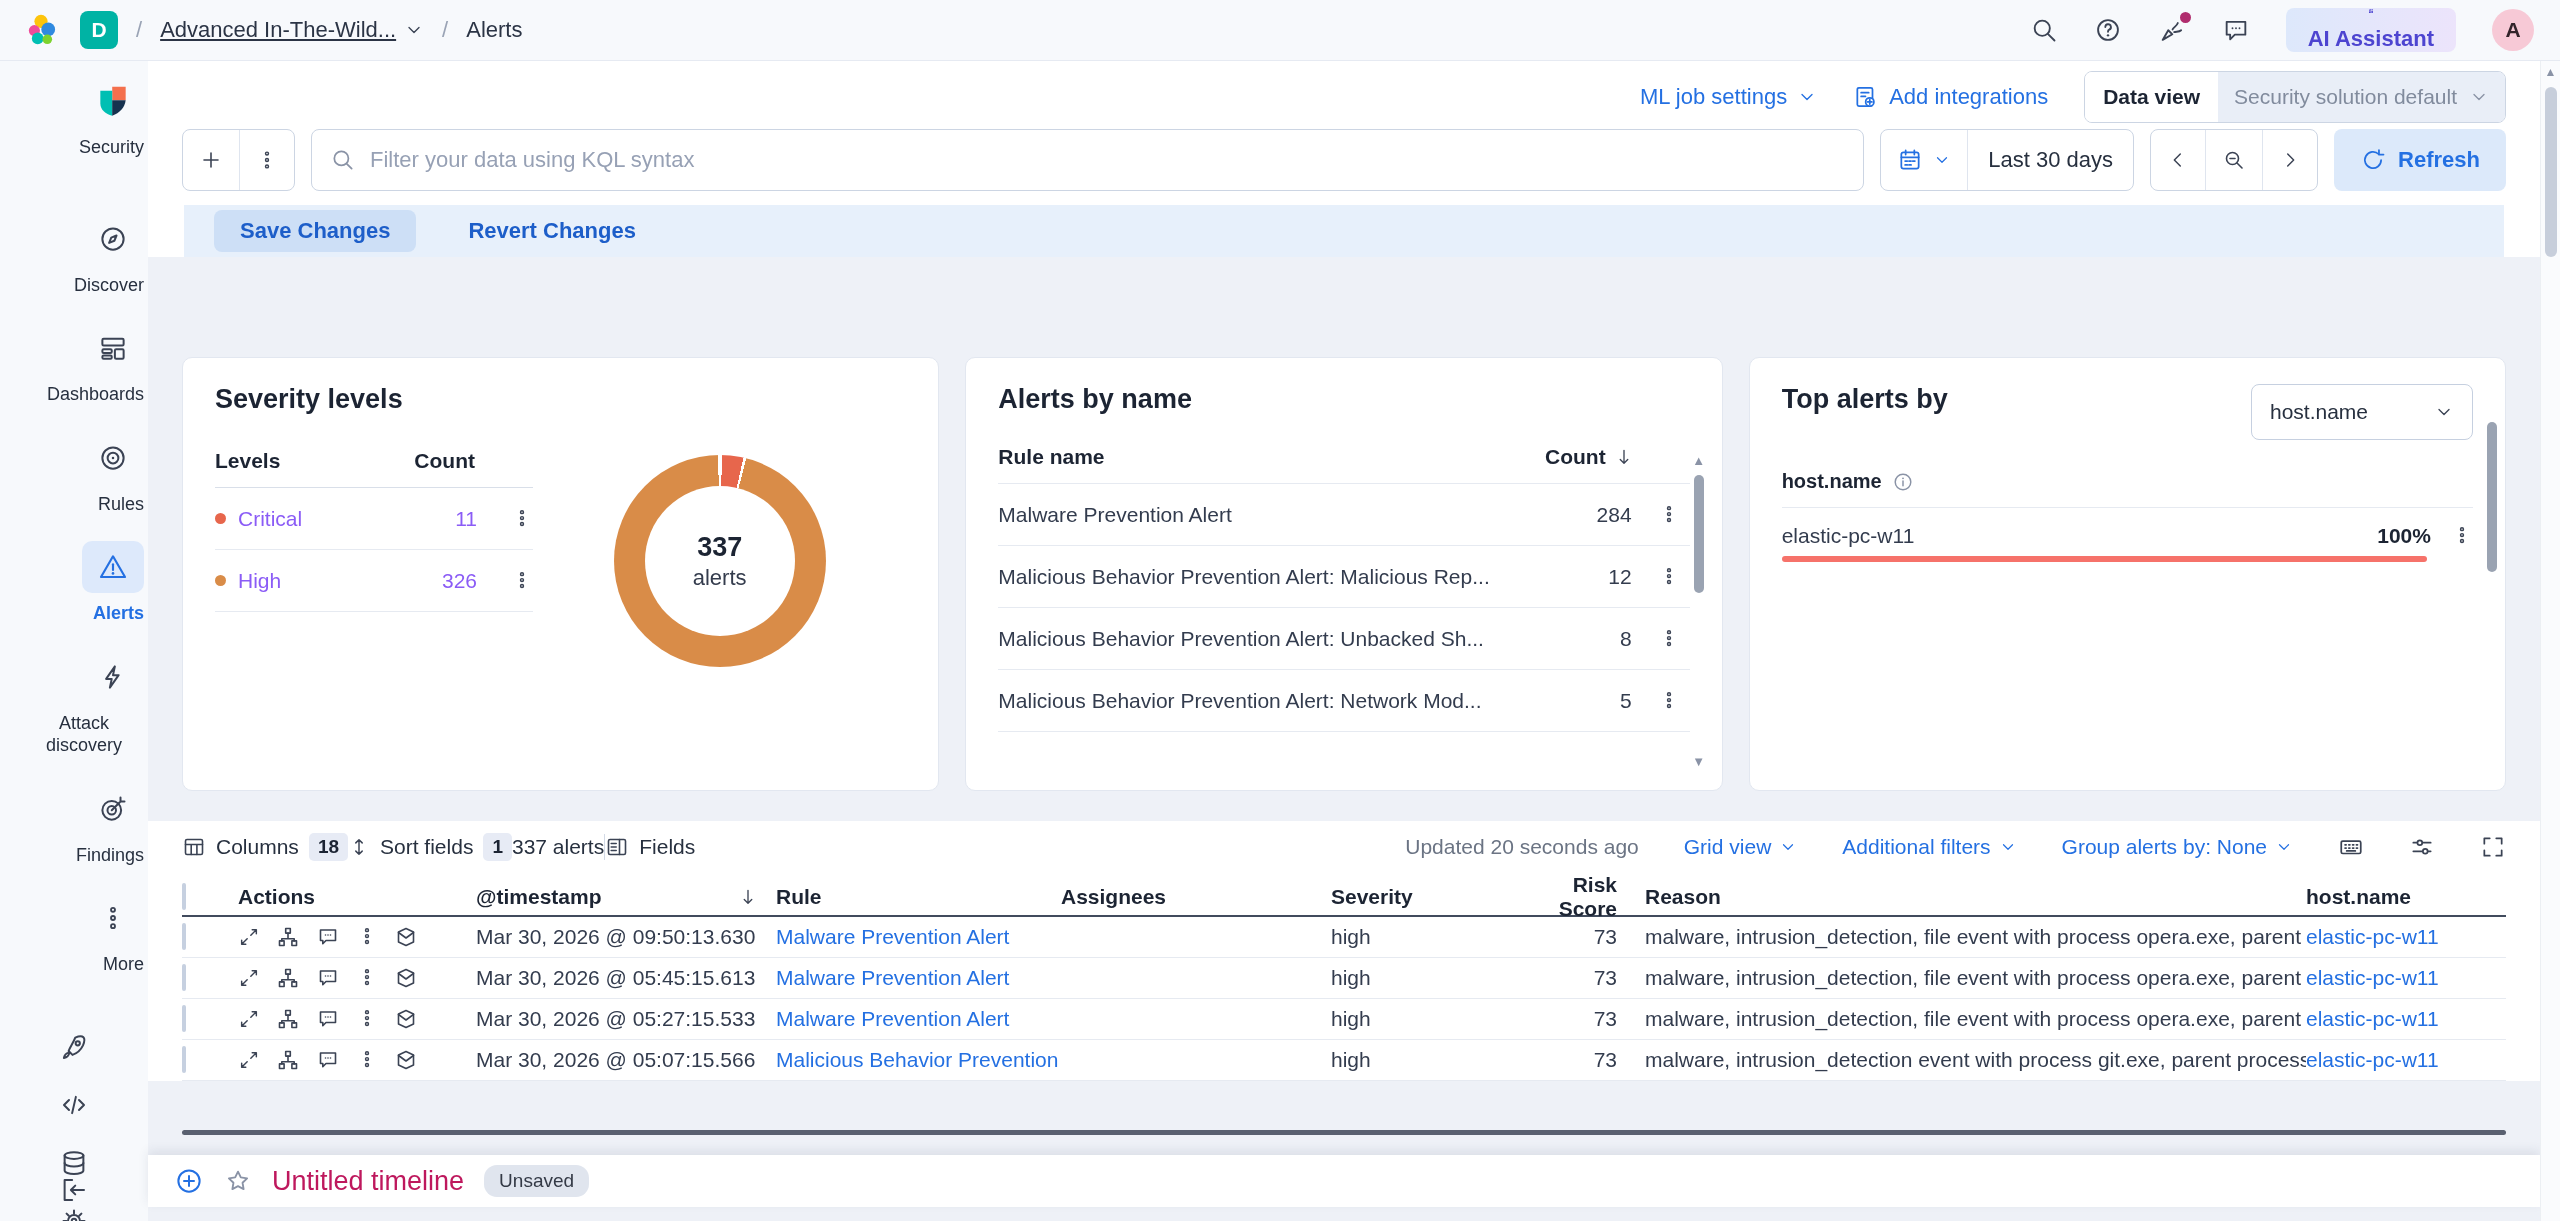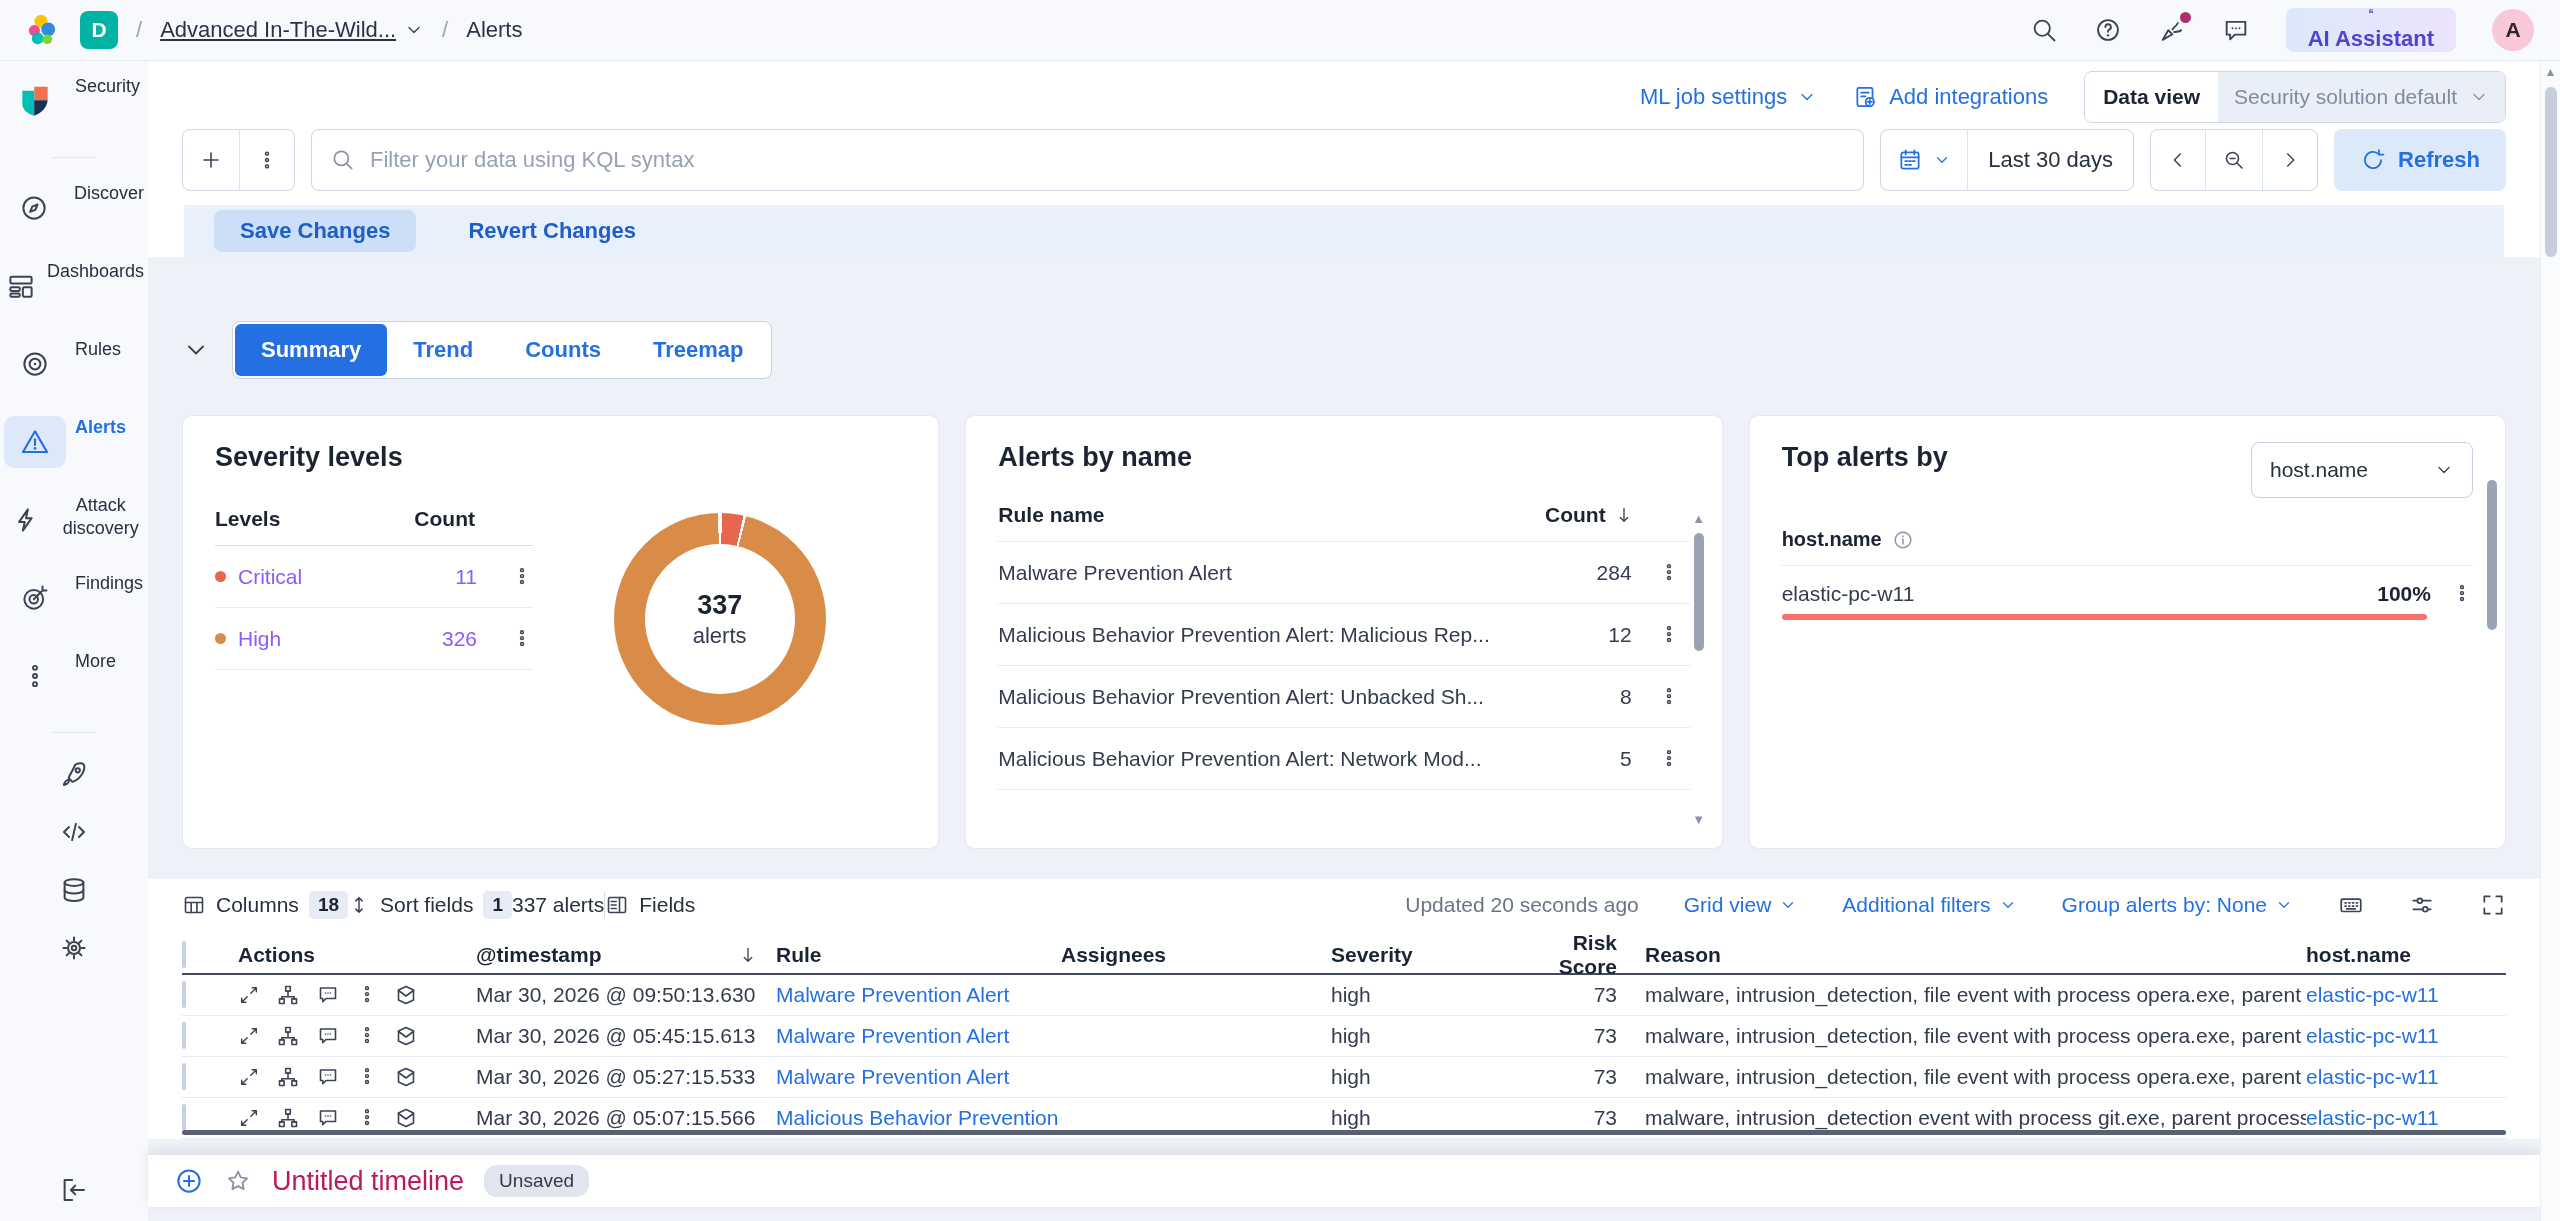--- a/index.html
+++ b/index.html
@@ -27,21 +27,21 @@
   .noti-dot { position:absolute; top:-7px; right:-8px; width:17px; height:17px; border-radius:50%;
     background:#b02d6e; border:3px solid #f7f9fc; }
   .ai-btn { display:flex; align-items:center; gap:12px; height:44px; padding:0 22px; border-radius:8px;
     background:linear-gradient(90deg,#dde8fb,#ece4fb); color:#4d44d0; font-size:22px; font-weight:600;flex-direction:column; }
   .avatar { width:42px; height:42px; border-radius:50%; background:#f7c9d6; color:#33242b;
     display:flex; align-items:center; justify-content:center; font-size:21px; font-weight:600; }
 
   
   .sidebar { position:absolute; top:61px; left:0; bottom:0; width:148px; background:#f7f9fc;
     display:flex; flex-direction:column; align-items:center; z-index:35; padding-top:14px; }
-  .side-item { display:flex; flex-direction:row; align-items:flex-start; gap:9px; margin-bottom:26px; width:140px; }
+  .side-item { display:flex; flex-direction:column; align-items:flex-end; gap:9px; margin-bottom:26px; width:140px; }
   .side-label { font-size:18px; color:#27303f; text-align:center; line-height:1.25; }
   .side-item.active .side-label { color:#2470e2; font-weight:600; }
   .icon-pill { width:62px; height:52px; border-radius:10px; display:flex; align-items:center; justify-content:center; }
   .side-item.active .icon-pill { background:#dde9fb; }
   .side-div { width:44px; height:1px; background:#e2e7f0; margin:4px 0 24px; }
   .side-foot { margin-top:2px; display:flex; flex-direction:column; align-items:center; gap:28px; }
   .side-collapse { position:absolute; bottom:16px; left:0; width:148px; display:flex; justify-content:center; }
 
   
   .main { position:absolute; top:61px; left:148px; right:20px; bottom:0; background:#eef1f7; overflow:hidden; }
@@ -453,33 +453,20 @@
       </span>
     </div>
 
     <div class="callout">
       <span class="save-btn">Save Changes</span>
       <span class="revert-link">Revert Changes</span>
     </div>
   </div>
 
   <div class="section-mid">
-    <div class="tabs-row">
-      <span>
-        <svg class="i" width="28" height="28" viewBox="0 0 24 24">
-            <path d="M6 9 l6 6 6-6"></path>
-          </svg>
-      </span>
-      <span class="tab-group">
-        <span class="tab active">Summary</span>
-        <span class="tab">Trend</span>
-        <span class="tab">Counts</span>
-        <span class="tab">Treemap</span>
-      </span>
-    </div>
 
     <div class="panels">
 
       <section class="panel">
         <h2 class="panel-title">Severity levels</h2>
         <div class="sev-body">
           <div class="sev-table">
             <div class="sev-head">
               <span style="flex:1">Levels</span>
               <span class="sev-count">Count</span>

